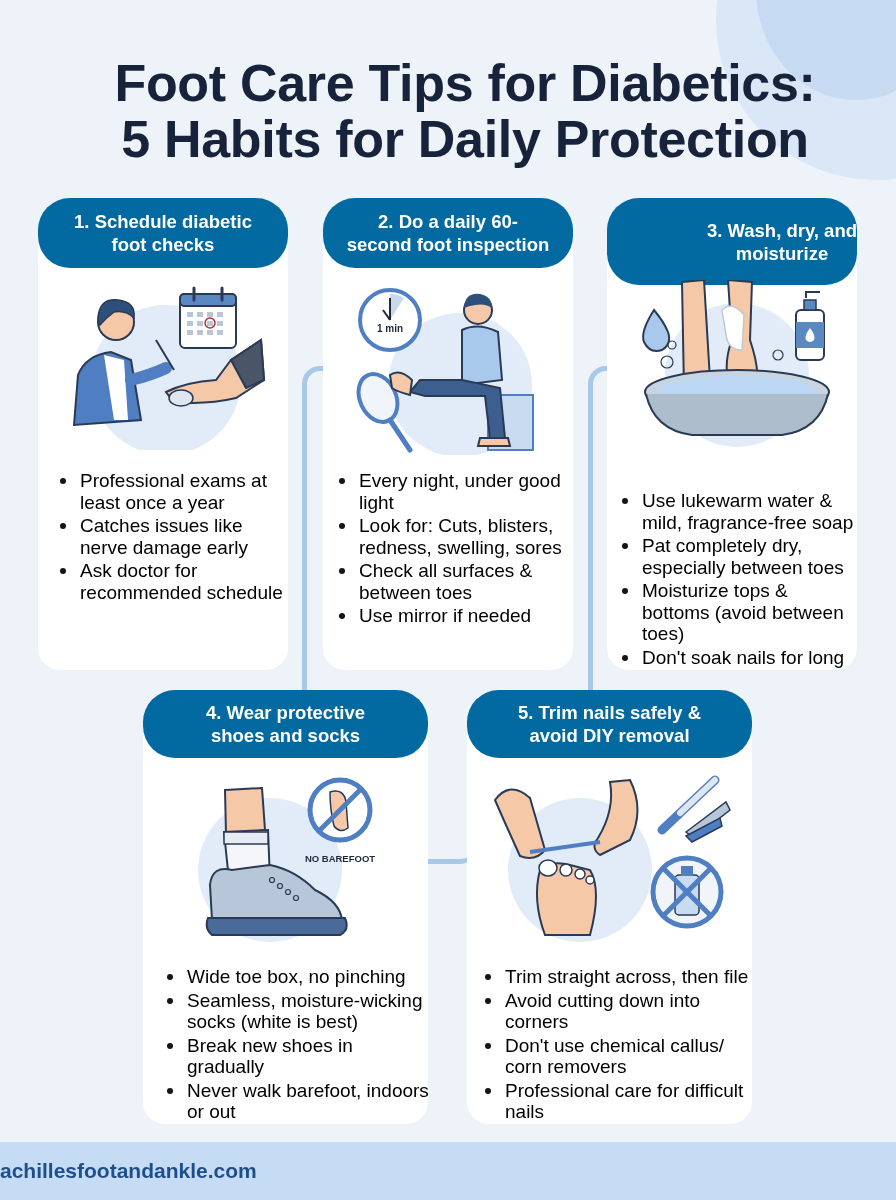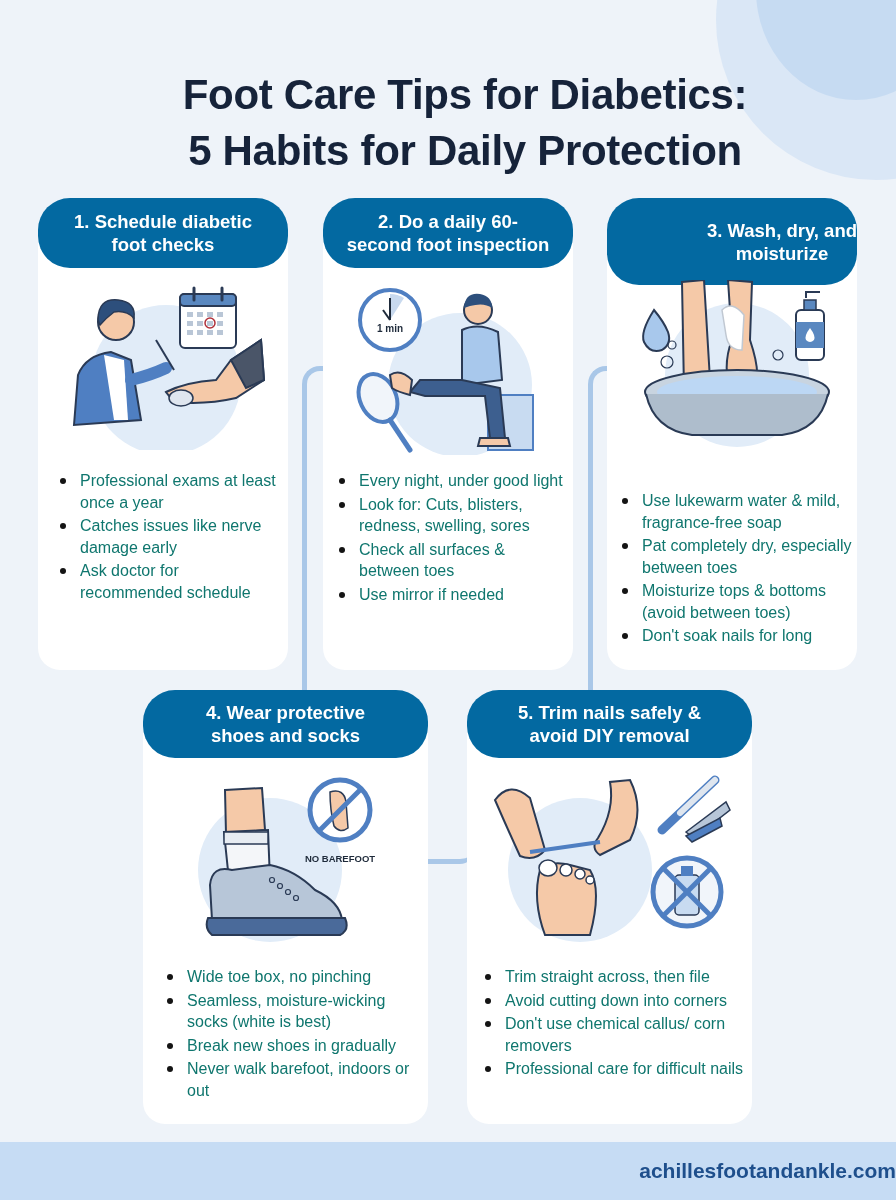--- a/index.html
+++ b/index.html
@@ -14,23 +14,23 @@
     position: absolute; right: -140px; top: -140px;
     width: 320px; height: 320px; border-radius: 50%;
     background: #dae7f6;
   }
   .blob2 {
     position: absolute; right: -60px; top: -120px;
     width: 200px; height: 220px; border-radius: 50%;
     background: #c6dbf2;
   }
   .title {
-    position: absolute; top: 67px; left: 0; width: 896px;
+    position: absolute; top: 55px; left: 0; width: 896px;
     text-align: center;
-    font-size: 42px; font-weight: 700; line-height: 56px;
+    font-size: 52px; font-weight: 700; line-height: 56px;
     color: #16233a;
     letter-spacing: -0.3px;
     padding-left: 34px;
   }
   .title span { display: block; }
 
   .connector {
     position: absolute;
     border: 5px solid #a9c7e8;
     pointer-events: none;
@@ -55,40 +55,40 @@
     line-height: 23px;
     display: flex; align-items: center; justify-content: center;
   }
   .pill span { display: block; }
   .illus {
     position: absolute;
   }
   .bullets {
     position: absolute;
     list-style: none;
-    font-size: 16px;
+    font-size: 19px;
     line-height: 21.5px;
-    color: #0f766e;
+    color: #000000;
   }
   .bullets li {
     position: relative;
     padding-left: 22px;
     margin-bottom: 2px;
   }
   .bullets li::before {
     content: "";
     position: absolute; left: 2px; top: 8px;
     width: 6px; height: 6px; border-radius: 50%;
     background: #141414;
   }
   .footer {
     position: absolute; left: 0; top: 1142px;
     width: 896px; height: 58px;
     background: #c6dcf4;
-    display: flex; align-items: center; justify-content: flex-end;
+    display: flex; align-items: center; justify-content: flex-start;
   }
   .footer-text {
     font-size: 21px; font-weight: 700; color: #1e4f8c;
   }
   .nb-label { font-size: 9.5px; font-weight: 700; fill: #1e2a3a; font-family: "Liberation Sans", sans-serif; }
 </style>
 </head>
 <body>
 
 <div class="blob1"></div>

